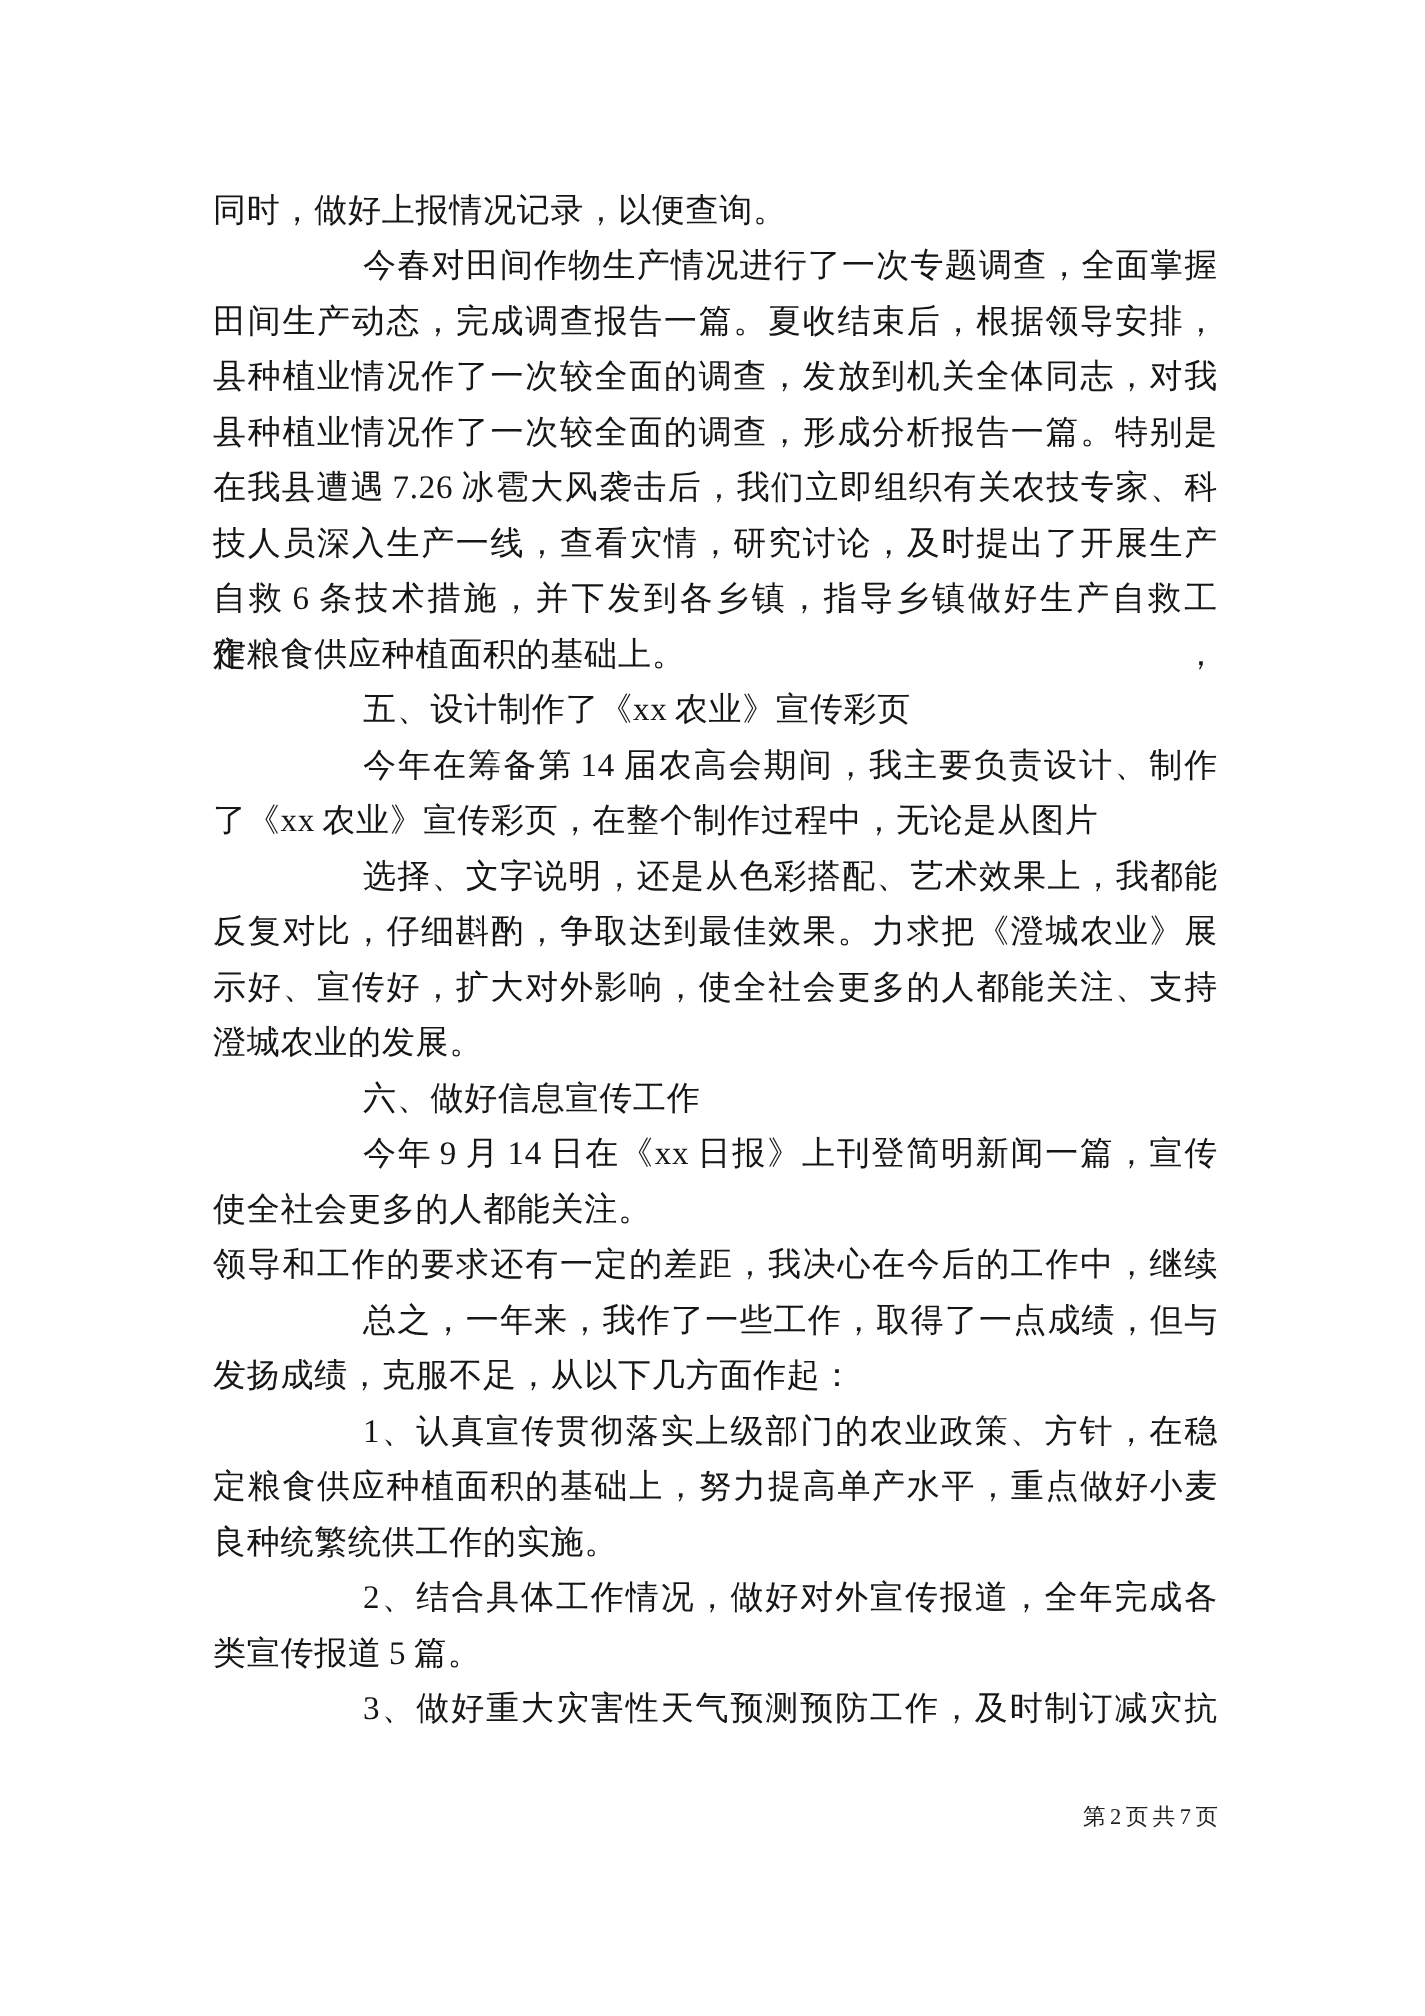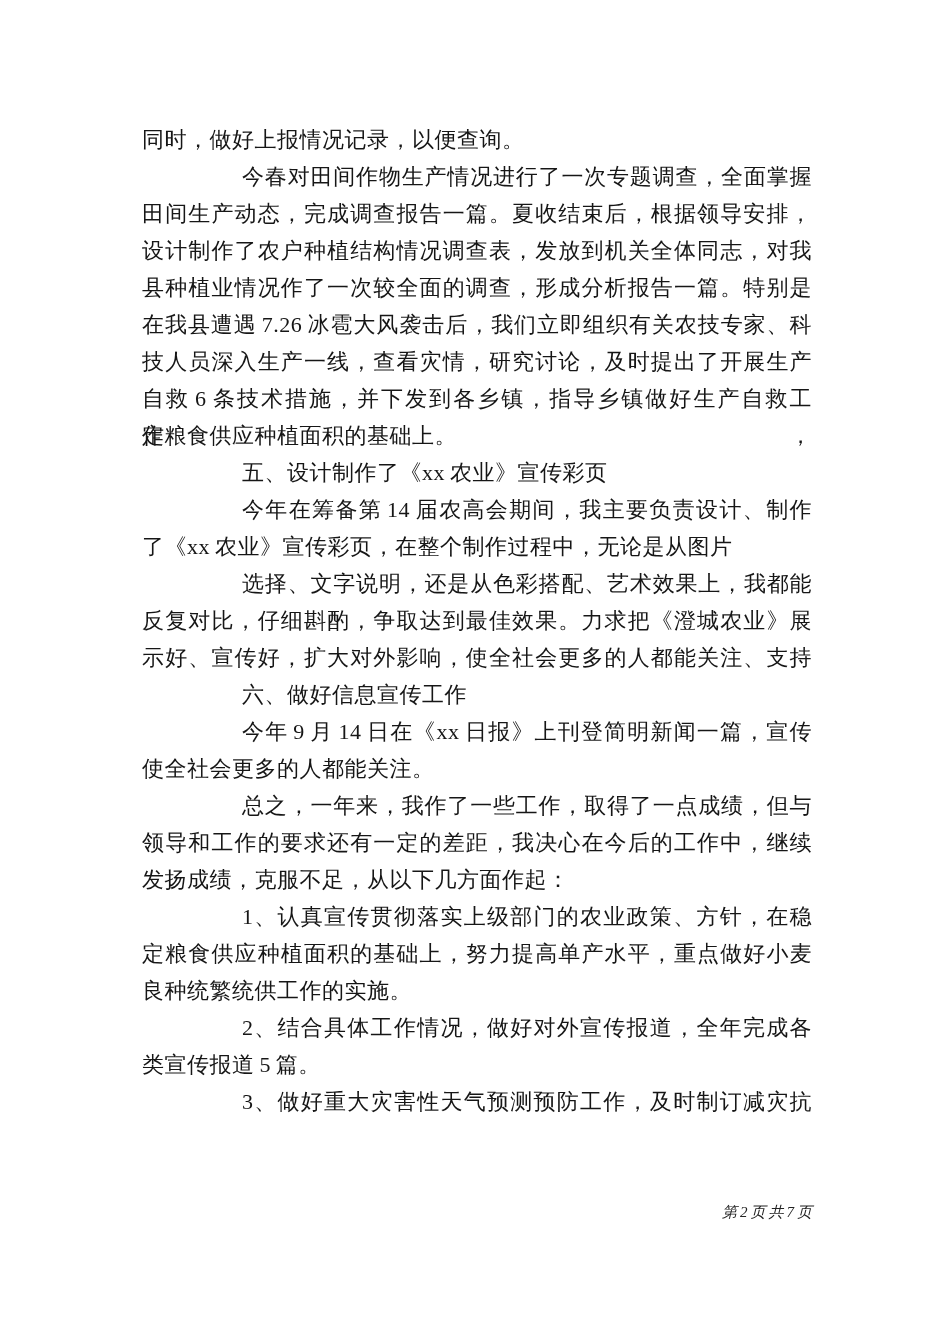--- a/index.html
+++ b/index.html
@@ -41,48 +41,48 @@
     padding-left: 100px;
   }
   .footer {
     position: absolute;
     top: 1200px;
     right: 138px;
     font-size: 15px;
     line-height: 24px;
     color: #222222;
     font-family: "Liberation Serif", "DejaVu Serif", serif;
-    font-style: italic;
   }
 </style>
 </head>
 <body>
 
 <div class="page">
   <div class="content">
     <div class="ln">同时，做好上报情况记录，以便查询。</div>
     <div class="ln ind jf">今春对田间作物生产情况进行了一次专题调查，全面掌握</div>
     <div class="ln jf">田间生产动态，完成调查报告一篇。夏收结束后，根据领导安排，</div>
-    <div class="ln jf">设计制作了农户种植结构情况调查表，发放到机关全体同志，对我</div>
+    <div class="ln jf">县种植业情况作了一次较全面的调查，发放到机关全体同志，对我</div>
     <div class="ln jf">县种植业情况作了一次较全面的调查，形成分析报告一篇。特别是</div>
     <div class="ln jf">在我县遭遇 7.26 冰雹大风袭击后，我们立即组织有关农技专家、科</div>
     <div class="ln jf">技人员深入生产一线，查看灾情，研究讨论，及时提出了开展生产</div>
     <div class="ln jf">自救 6 条技术措施，并下发到各乡镇，指导乡镇做好生产自救工作，</div>
     <div class="ln">定粮食供应种植面积的基础上。</div>
     <div class="ln ind">五、设计制作了《xx 农业》宣传彩页</div>
     <div class="ln ind jf">今年在筹备第 14 届农高会期间，我主要负责设计、制作</div>
     <div class="ln">了《xx 农业》宣传彩页，在整个制作过程中，无论是从图片</div>
     <div class="ln ind jf">选择、文字说明，还是从色彩搭配、艺术效果上，我都能</div>
     <div class="ln jf">反复对比，仔细斟酌，争取达到最佳效果。力求把《澄城农业》展</div>
     <div class="ln jf">示好、宣传好，扩大对外影响，使全社会更多的人都能关注、支持</div>
+    <div class="ln">澄城农业的发展。</div>
     <div class="ln ind">六、做好信息宣传工作</div>
     <div class="ln ind jf">今年 9 月 14 日在《xx 日报》上刊登简明新闻一篇，宣传</div>
     <div class="ln">使全社会更多的人都能关注。</div>
+    <div class="ln jf">领导和工作的要求还有一定的差距，我决心在今后的工作中，继续</div>
     <div class="ln ind jf">总之，一年来，我作了一些工作，取得了一点成绩，但与</div>
-    <div class="ln jf">领导和工作的要求还有一定的差距，我决心在今后的工作中，继续</div>
     <div class="ln">发扬成绩，克服不足，从以下几方面作起：</div>
     <div class="ln ind jf">1、认真宣传贯彻落实上级部门的农业政策、方针，在稳</div>
     <div class="ln jf">定粮食供应种植面积的基础上，努力提高单产水平，重点做好小麦</div>
     <div class="ln">良种统繁统供工作的实施。</div>
     <div class="ln ind jf">2、结合具体工作情况，做好对外宣传报道，全年完成各</div>
     <div class="ln">类宣传报道 5 篇。</div>
     <div class="ln ind jf">3、做好重大灾害性天气预测预防工作，及时制订减灾抗</div>
   </div>
   <div class="footer">第 2 页 共 7 页</div>
 </div>

